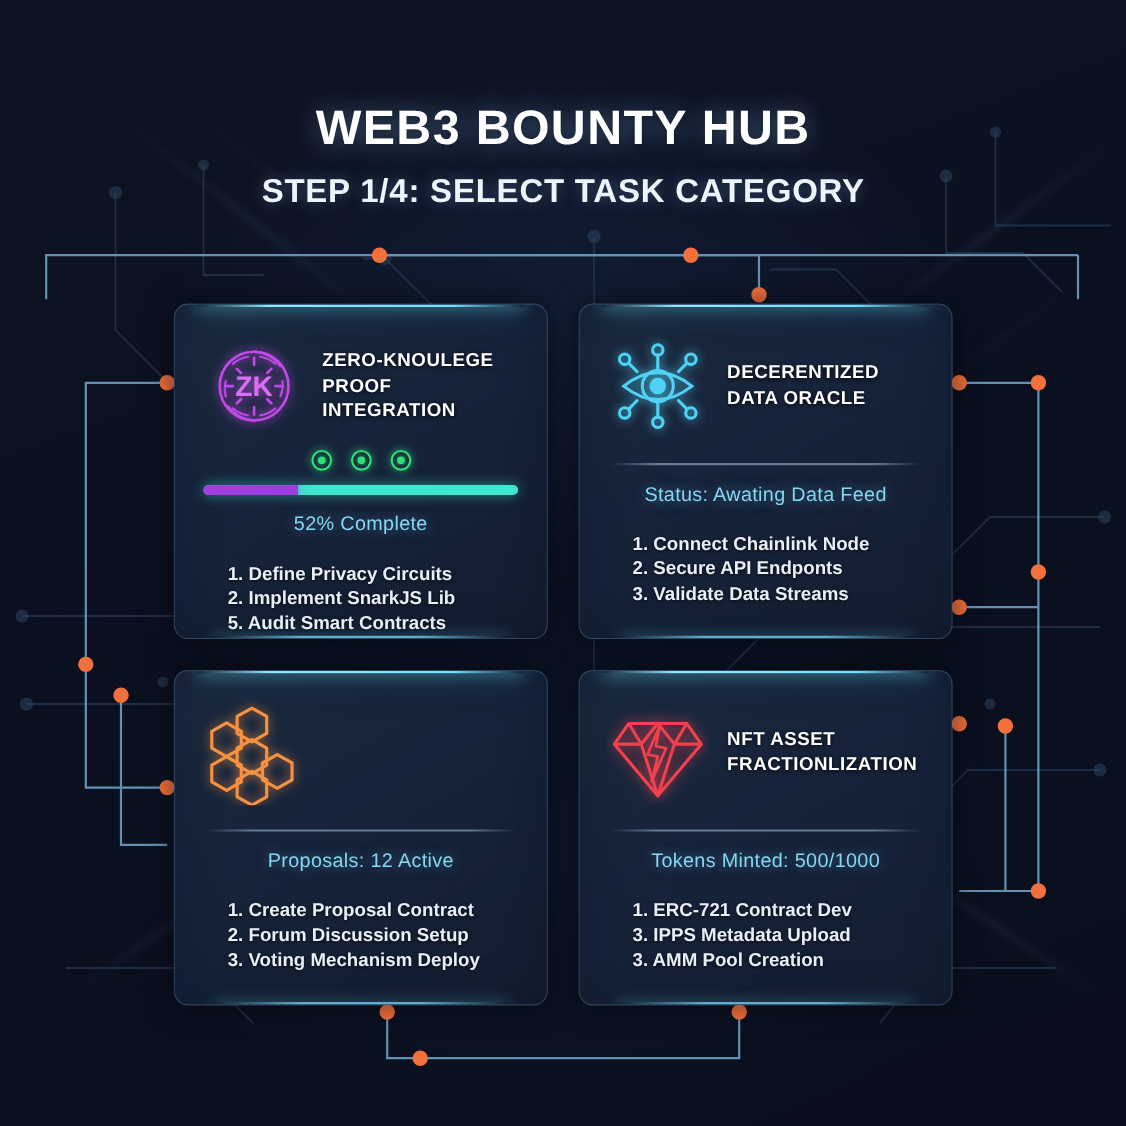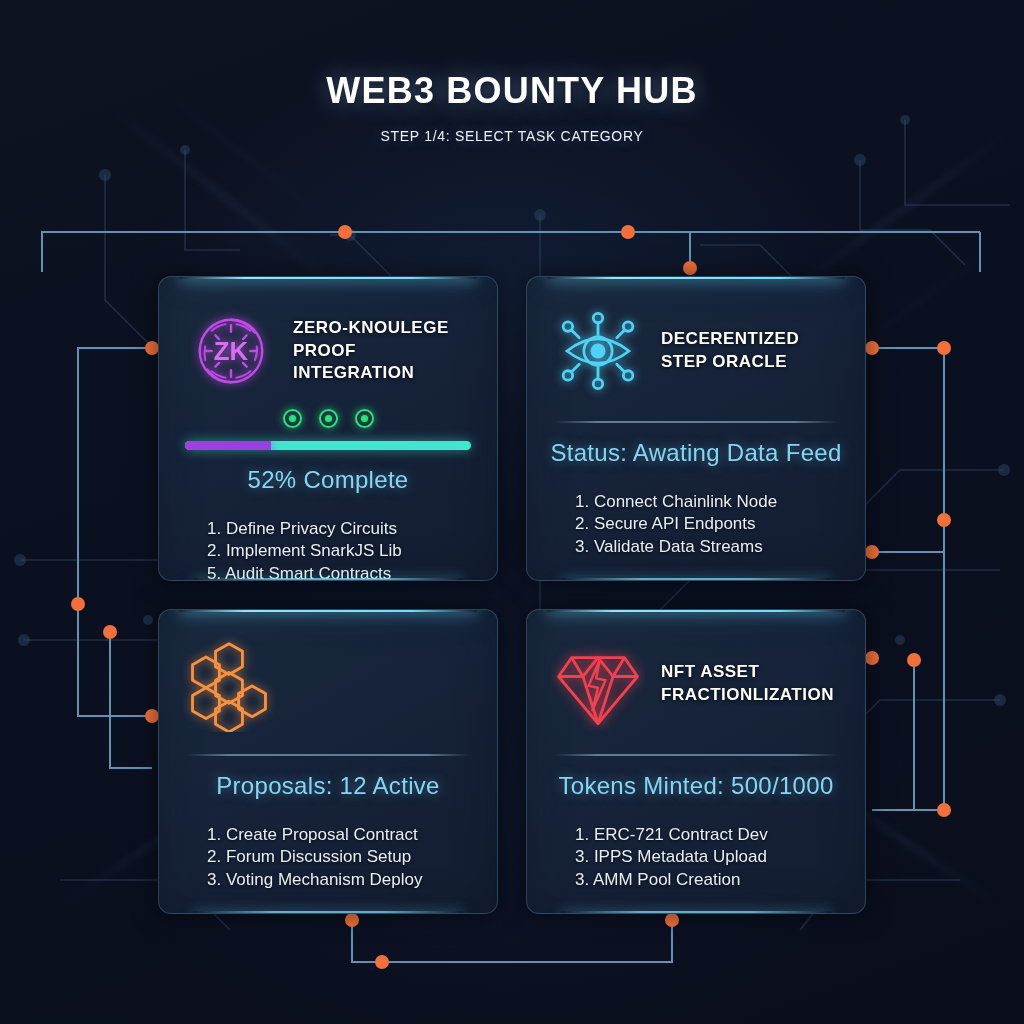--- a/index.html
+++ b/index.html
@@ -22,25 +22,25 @@
   .s2 { width:230px; height:2px; left:130px; top:155px; transform:rotate(38deg); opacity:.6; }
   .s3 { width:280px; height:3px; left:760px; top:210px; transform:rotate(-36deg); }
   .s4 { width:200px; height:2px; left:820px; top:300px; transform:rotate(-36deg); opacity:.55; }
   .s5 { width:260px; height:3px; left:40px;  top:830px; transform:rotate(-34deg); }
   .s6 { width:230px; height:3px; left:790px; top:840px; transform:rotate(34deg); }
   .s7 { width:210px; height:2px; left:180px; top:790px; transform:rotate(-34deg); opacity:.5; }
 
   
   .header { position:absolute; top:0; left:0; width:1024px; text-align:center; }
   .title {
-    margin-top:70px; font-size:36px; font-weight:bold; letter-spacing:1.2px;
+    margin-top:92px; font-size:44px; font-weight:bold; letter-spacing:1.2px;
     color:#ffffff; text-shadow:0 0 22px rgba(150,200,255,.45), 0 2px 6px rgba(0,0,0,.6);
   }
   .subtitle {
-    margin-top:16px; font-size:14px; font-weight:normal; letter-spacing:.7px;
+    margin-top:16px; font-size:30px; font-weight:bold; letter-spacing:.7px;
     color:#eef4fb; text-shadow:0 0 14px rgba(140,190,250,.35);
   }
 
   
   #circuit { position:absolute; inset:0; pointer-events:none; }
 
   
   .grid {
     position:absolute; left:158px; top:276px;
     width:708px; height:642px;
@@ -89,25 +89,25 @@
     margin:13px 4px 0; height:9px; border-radius:5px; overflow:hidden;
     background:#3ee8d0; box-shadow:0 0 12px rgba(62,232,208,.55);
     display:flex;
   }
   .bar-fill { height:100%; background:linear-gradient(90deg,#a33ee0,#9b3ddf); box-shadow:0 0 10px rgba(163,62,224,.7); }
 
   .divider { margin:22px 6px 0; height:2px; border-radius:2px;
              background:linear-gradient(90deg, rgba(150,185,215,0) 0%, rgba(165,195,220,.55) 15%, rgba(165,195,220,.55) 85%, rgba(150,185,215,0) 100%); }
 
   .status {
-    margin-top:16px; text-align:center; font-size:24px; letter-spacing:.3px;
+    margin-top:16px; text-align:center; font-size:18px; letter-spacing:.3px;
     color:#86d6f2; text-shadow:0 0 12px rgba(110,200,240,.5);
   }
   .tasks { margin:24px 0 0 26px; font-size:17px; line-height:1.31; color:#e9eff6;
-           text-shadow:0 1px 3px rgba(0,0,0,.7); }
+           text-shadow:0 1px 3px rgba(0,0,0,.7);font-weight:bold; }
   .tasks div { white-space:nowrap; }
 </style>
 </head>
 <body>
 
 <div id="stage">
 
   <div class="streak s1"></div>
   <div class="streak s2"></div>
   <div class="streak s3"></div>
@@ -256,21 +256,21 @@
               <circle cx="50" cy="15" r="5"></circle>
                 <circle cx="50" cy="85" r="5"></circle>
               <circle cx="18" cy="24" r="5"></circle>
                 <circle cx="82" cy="24" r="5"></circle>
               <circle cx="18" cy="76" r="5"></circle>
                 <circle cx="82" cy="76" r="5"></circle>
             </g>
           </svg>
         </div>
         <div class="card-title">DECERENTIZED
-STEP ORACLE</div>
+DATA ORACLE</div>
       </div>
       <div class="divider"></div>
       <div class="status">Status: Awating Data Feed</div>
       <div class="tasks">
         <div>1. Connect Chainlink Node</div>
         <div>2. Secure API Endponts</div>
         <div>3. Validate Data Streams</div>
       </div>
     </div>
 

